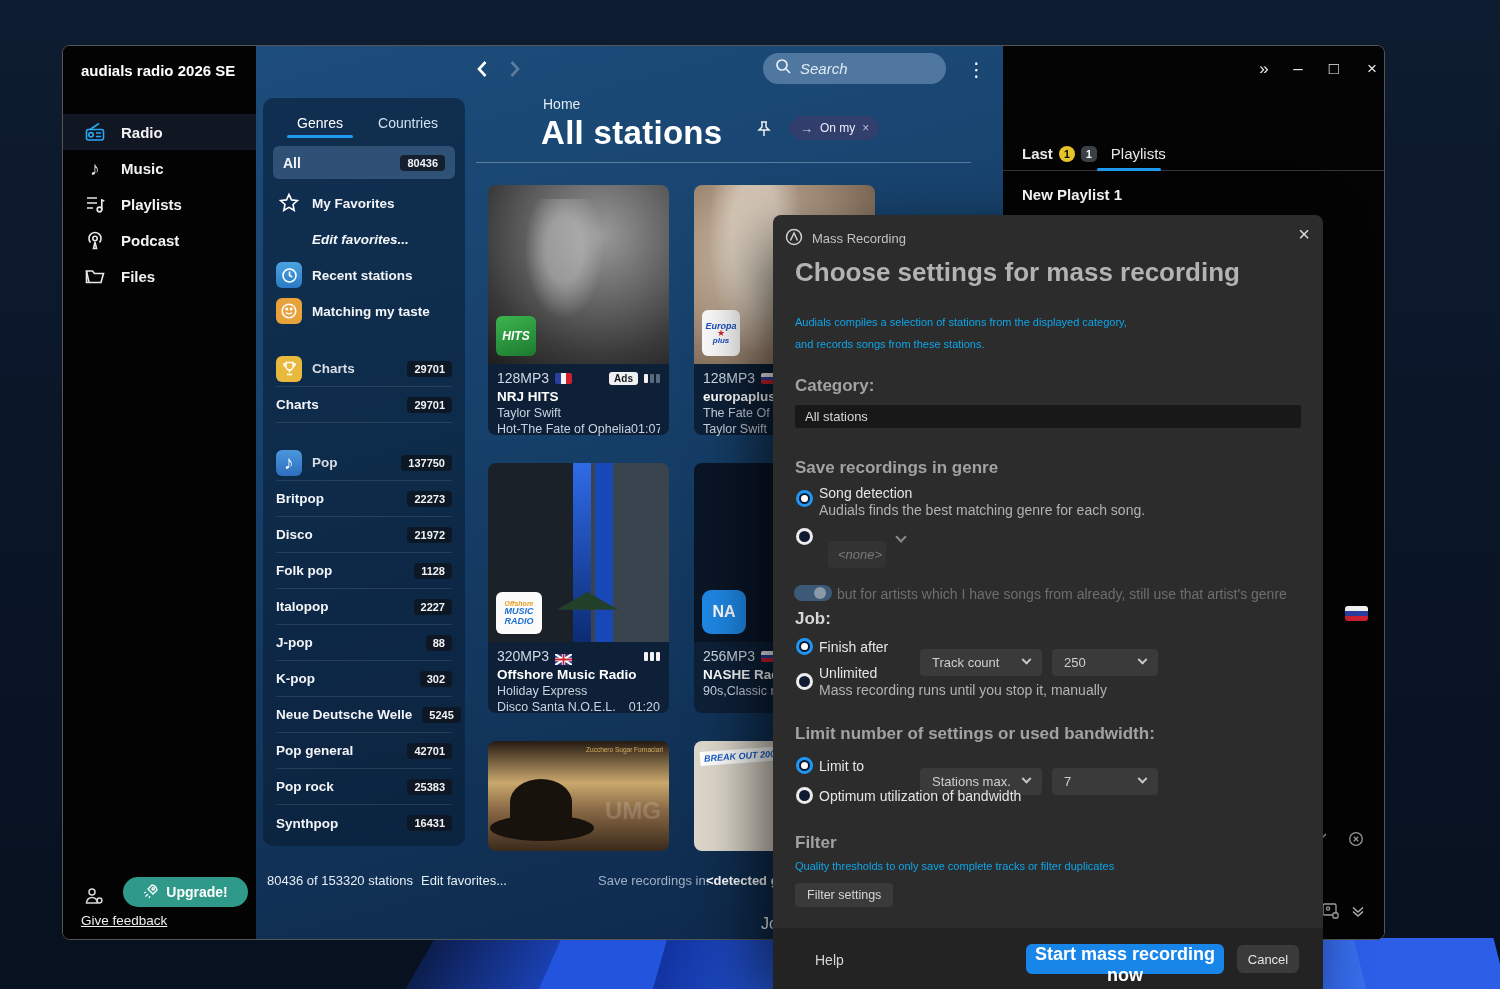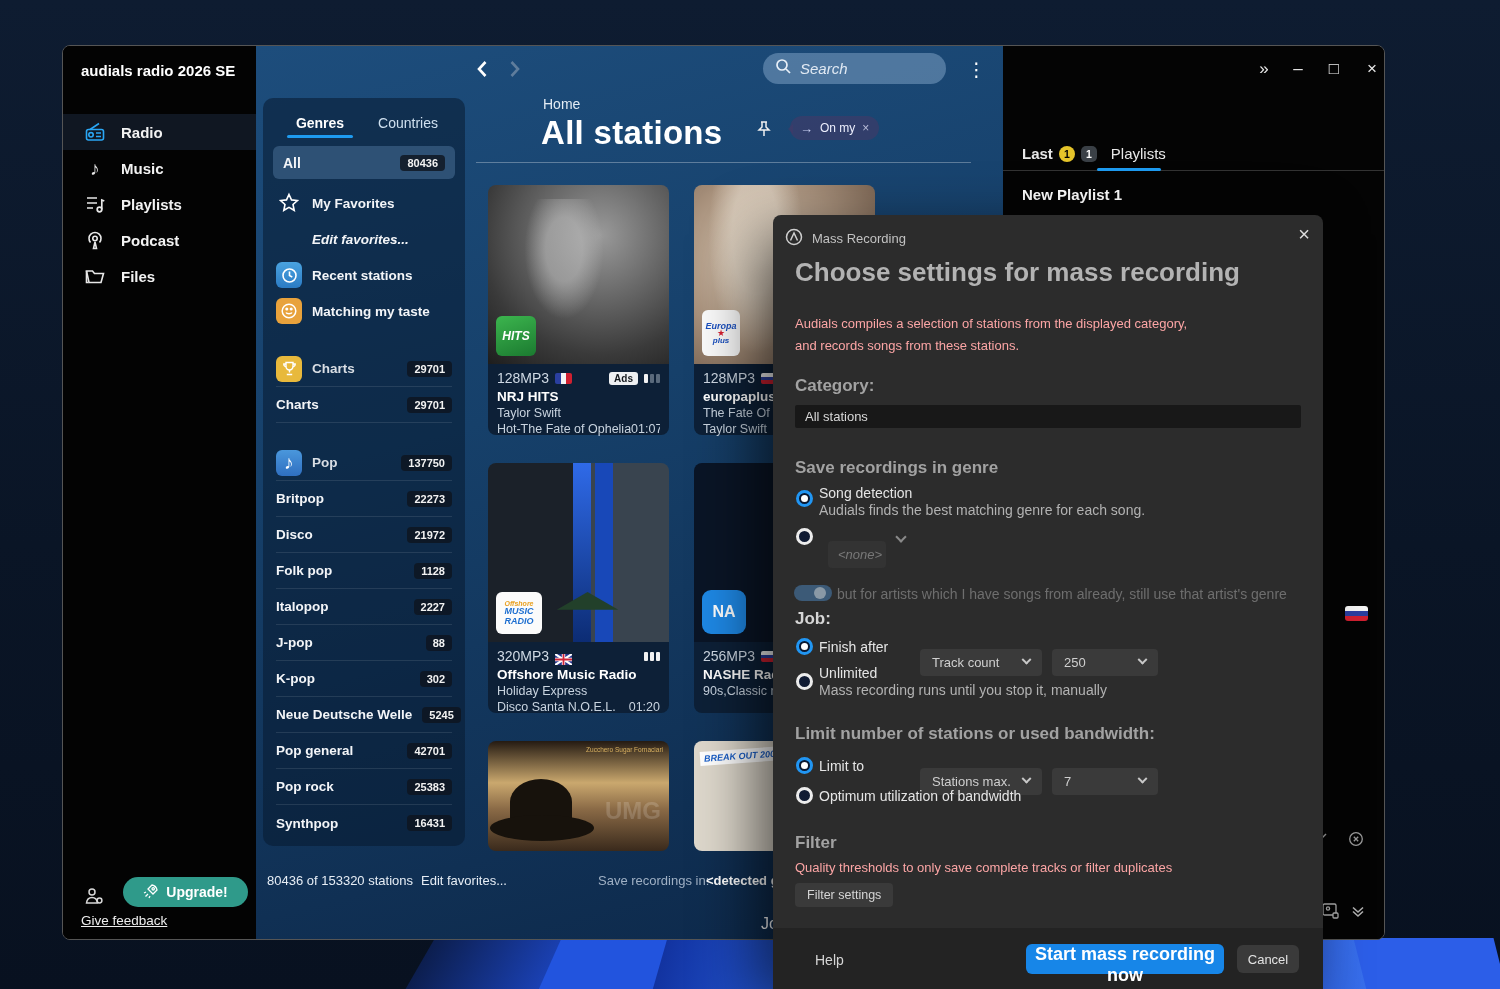--- a/index.html
+++ b/index.html
@@ -52,21 +52,21 @@
   .chip .ar { color:#ccd2f5; font-size:13px; }
   .chip .tx { color:#eceefc; font-size:12px; }
   .chip .cl { color:#b9bdd8; font-size:12px; }
   .hdr-sep { position:absolute; left:220px; top:116px; width:495px; height:1px; background:rgba(255,255,255,.3); }
 
   
   .gpanel { position:absolute; left:7px; top:52px; width:202px; height:748px; background:rgba(8,26,48,.55);
             border-radius:10px; padding:10px 13px 0; }
   .gtabs { display:flex; height:30px; margin-bottom:8px; }
   .gtab { flex:1; display:flex; align-items:center; justify-content:center; font-size:14px; color:#cfe0ef; cursor:pointer; position:relative; }
-  .gtab.active { color:#fff; font-weight:bold; }
+  .gtab.active { color:#fff; font-weight:normal; }
   .gtab.active:after { content:""; position:absolute; left:12%; right:12%; bottom:0; height:3px; background:#1e9bf0; border-radius:2px; }
   .row-all { height:33px; background:#2e5175; border-radius:6px; display:flex; align-items:center;
              padding:0 10px; margin:0 -3px 6px; cursor:pointer; }
   .grow { height:36px; display:flex; align-items:center; gap:10px; cursor:pointer; }
   .grow.sep { border-bottom:1px solid rgba(255,255,255,.1); }
   .glabel { color:#f3f5f8; font-size:13.5px; font-weight:600; flex:1; white-space:nowrap; }
   .glabel.dim { color:#d9dee4; }
   .cnt { margin-left:auto; background:rgba(14,20,30,.8); color:#f2f2f2; font-weight:bold; font-size:11px;
          padding:2px 7px; border-radius:4px; }
   .tile { width:26px; height:26px; border-radius:6px; display:flex; align-items:center; justify-content:center; flex:none; }
@@ -151,21 +151,21 @@
   .rp-flag { position:absolute; left:342px; top:560px; width:23px; height:15px; border-radius:3px; cursor:pointer;
              background:linear-gradient(180deg,#f5f5f5 33%,#2a3fa0 33% 66%,#d02030 66%); }
   .rp-ic { position:absolute; color:#a8a8a8; cursor:pointer; }
 
   
   .modal { position:absolute; left:773px; top:215px; width:550px; height:774px; background:#2c2c2c;
            border-radius:8px 8px 0 0; box-shadow:-18px 18px 60px rgba(0,0,0,.6); z-index:50; }
   .m-head { position:absolute; left:12px; top:13px; display:flex; align-items:center; gap:9px; color:#c2c2c2; font-size:13px; }
   .m-close { position:absolute; right:13px; top:8px; color:#ddd; font-size:20px; cursor:pointer; }
   .m-title { position:absolute; left:22px; top:42px; color:#b3b3b3; font-size:26px; font-weight:bold; }
-  .m-desc { position:absolute; left:22px; color:#fca5a5; font-size:13px; }
+  .m-desc { position:absolute; left:22px; color:#0ea5e9; font-size:11px; }
   .m-h { position:absolute; left:22px; color:#a2a2a2; font-size:17px; font-weight:bold; }
   .m-h.bright { color:#d6d6d6; }
   .m-input { position:absolute; left:22px; top:190px; width:506px; height:23px; background:#181818; border:none;
              color:#d8d8d8; font-size:13px; padding:0 10px; font-family:inherit; border-radius:2px; }
   .radio { position:absolute; width:17px; height:17px; border-radius:50%; cursor:pointer; }
   .radio.sel { border:3px solid #2196f3; background:#0b1830; }
   .radio.sel:after { content:""; position:absolute; left:2px; top:2px; width:7px; height:7px; background:#fff; border-radius:50%; }
   .radio.unsel { border:3px solid #ececec; background:#101b33; }
   .m-lab { position:absolute; font-size:14px; color:#e5e5e5; }
   .m-sub { position:absolute; font-size:14px; color:#b2b2b2; }
@@ -610,21 +610,21 @@
       <span class="chev"></span>
   </span>
   <span class="dd" style="left:279px;top:418px;width:106px;">
     <span>250</span>
       <span class="chev"></span>
   </span>
   <span class="radio unsel" style="left:23px;top:458px;"></span>
   <span class="m-lab" style="left:46px;top:450px;">Unlimited</span>
   <span class="m-sub" style="left:46px;top:467px;">Mass recording runs until you stop it, manually</span>
 
-  <div class="m-h" style="top:509px;">Limit number of stations or used bandwidth:</div>
+  <div class="m-h" style="top:509px;">Limit number of settings or used bandwidth:</div>
   <span class="radio sel" style="left:23px;top:542px;"></span>
   <span class="m-lab" style="left:46px;top:543px;">Limit to</span>
   <span class="dd" style="left:147px;top:537px;width:122px;">
     <span>Stations max.</span>
       <span class="chev"></span>
   </span>
   <span class="dd" style="left:279px;top:537px;width:106px;">
     <span>7</span>
       <span class="chev"></span>
   </span>

